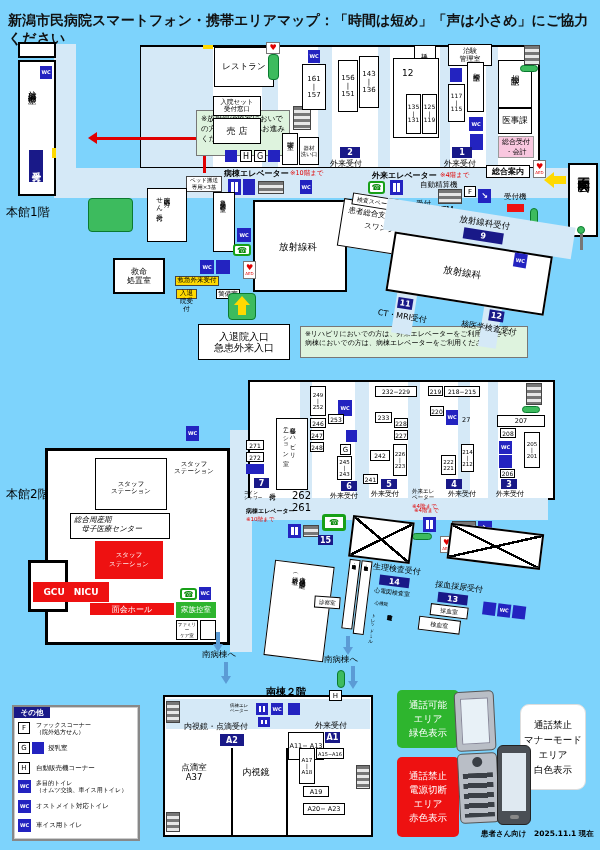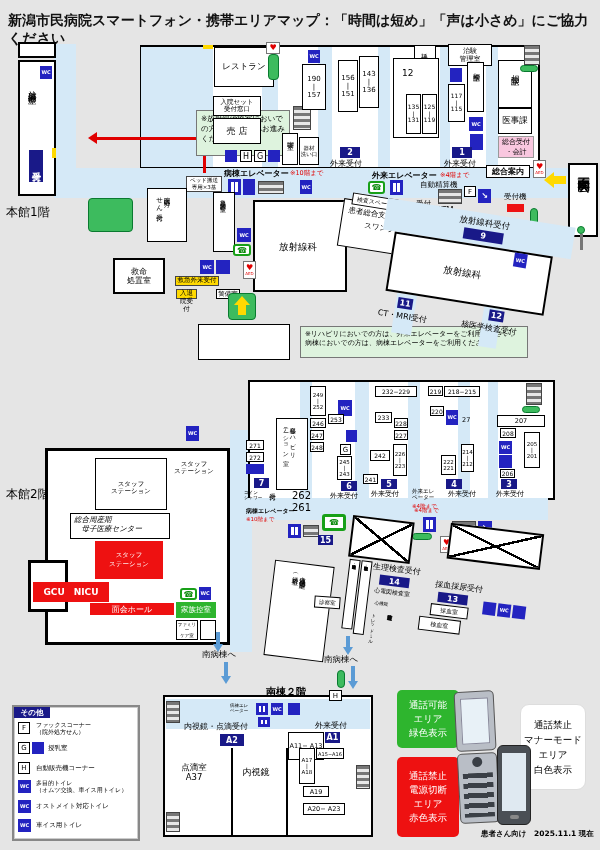--- a/index.html
+++ b/index.html
@@ -1,16 +1,16 @@
 <!DOCTYPE html>
 <html><head>
 <meta charset="utf-8">
 <style>
 html,body{margin:0;padding:0;font-family:"DejaVu Sans","Liberation Sans",sans-serif;}
-#c{position:relative;width:600px;height:850px;background:#e5e5e5;overflow:hidden;}
+#c{position:relative;width:600px;height:850px;background:#7dd3fc;overflow:hidden;}
 .a{position:absolute;box-sizing:border-box;}
 .rm{background:#fff;border:1.5px solid #000;}
 .rm2{background:#fff;border:2.5px solid #000;}
 .cor{background:#d5e9f7;}
 .t{font-size:8px;line-height:1.15;color:#000;white-space:pre-line;}
 .ct{text-align:center;display:flex;align-items:center;justify-content:center;}
 .v{writing-mode:vertical-rl;text-orientation:upright;letter-spacing:1px;}
 .b{background:#191988;color:#fff;font-weight:bold;font-size:8px;display:flex;align-items:center;justify-content:center;}
 .ic{background:#2323c0;color:#fff;font-size:5px;font-weight:bold;display:flex;align-items:center;justify-content:center;line-height:1;}
 .wic{background:#fff;border:1px solid #000;color:#000;font-size:8px;display:flex;align-items:center;justify-content:center;}
@@ -82,21 +82,21 @@
 
   <div class="a rm" style="left:282px;top:133px;width:16px;height:32px;"></div>
   <div class="a t v" style="left:286px;top:136px;height:28px;font-size:6.5px;">喫茶室</div>
   <div class="a rm" style="left:299px;top:137px;width:20px;height:28px;"></div>
   <div class="a t ct" style="left:300px;top:139px;width:18px;height:24px;font-size:5.5px;text-align:center;">器材
 洗い口</div>
   <div class="a st" style="left:293px;top:106px;width:18px;height:24px;"></div>
 
   <div class="a ic" style="left:308px;top:50px;width:12px;height:13px;">WC</div>
   <div class="a rm" style="left:302px;top:64px;width:24px;height:46px;"></div>
-  <div class="a t ct" style="left:303px;top:66px;width:22px;height:42px;font-size:7px;text-align:center;">190
+  <div class="a t ct" style="left:303px;top:66px;width:22px;height:42px;font-size:7px;text-align:center;">161
 |
 157</div>
   <div class="a rm" style="left:338px;top:60px;width:20px;height:52px;"></div>
   <div class="a t ct" style="left:339px;top:62px;width:18px;height:48px;font-size:7px;text-align:center;">156
 |
 151</div>
   <div class="a rm" style="left:359px;top:56px;width:20px;height:52px;"></div>
   <div class="a t ct" style="left:360px;top:58px;width:18px;height:48px;font-size:7px;text-align:center;">143
 |
 136</div>
@@ -195,20 +195,22 @@
   <div class="a rm2" style="left:113px;top:258px;width:52px;height:36px;"></div>
   <div class="a t ct" style="left:114px;top:261px;width:50px;height:30px;font-size:8px;text-align:center;">救命
 処置室</div>
   <div class="a yl" style="left:175px;top:276px;width:44px;height:10px;">救急外来受付</div>
   <div class="a yl" style="left:176px;top:289px;width:21px;height:10px;">入退院受付</div>
   <div class="a wic" style="left:216px;top:289px;width:24px;height:10px;font-size:6.5px;">警備室</div>
   <div class="a grn" style="left:228px;top:293px;width:28px;height:27px;"></div>
   <div class="a" style="left:238px;top:303px;width:8px;height:12px;background:#ffd900;"></div>
   <div class="a" style="left:234px;top:296px;width:0;height:0;border-left:8px solid transparent;border-right:8px solid transparent;border-bottom:9px solid #ffd900;"></div>
   <div class="a rm" style="left:198px;top:324px;width:92px;height:36px;border-width:1.5px;"></div>
+  <div class="a t ct" style="left:199px;top:326px;width:90px;height:32px;font-size:10px;text-align:center;">入退院入口
+急患外来入口</div>
   <div class="a nt" style="left:300px;top:326px;width:228px;height:32px;font-size:7px;">※リハビリにおいでの方は、外来エレベーターをご利用ください。
 病棟においでの方は、病棟エレベーターをご利用ください。</div>
 
   <div class="a rm" style="left:340px;top:205px;width:92px;height:48px;transform:rotate(9deg);"></div>
   <div class="a wic" style="left:352px;top:196px;width:46px;height:12px;font-size:6px;transform:rotate(9deg);">検査スペース</div>
   <div class="a t" style="left:348px;top:212px;font-size:7.5px;transform:rotate(9deg);">患者総合支援センター</div>
   <div class="a t" style="left:364px;top:225px;font-size:7.5px;transform:rotate(9deg);">スワンプラザ</div>
 
   <div class="a" style="left:388px;top:198px;width:190px;height:135px;transform:rotate(9deg);transform-origin:0 0;">
     <div class="a cor" style="left:0;top:0;width:190px;height:32px;"></div>

